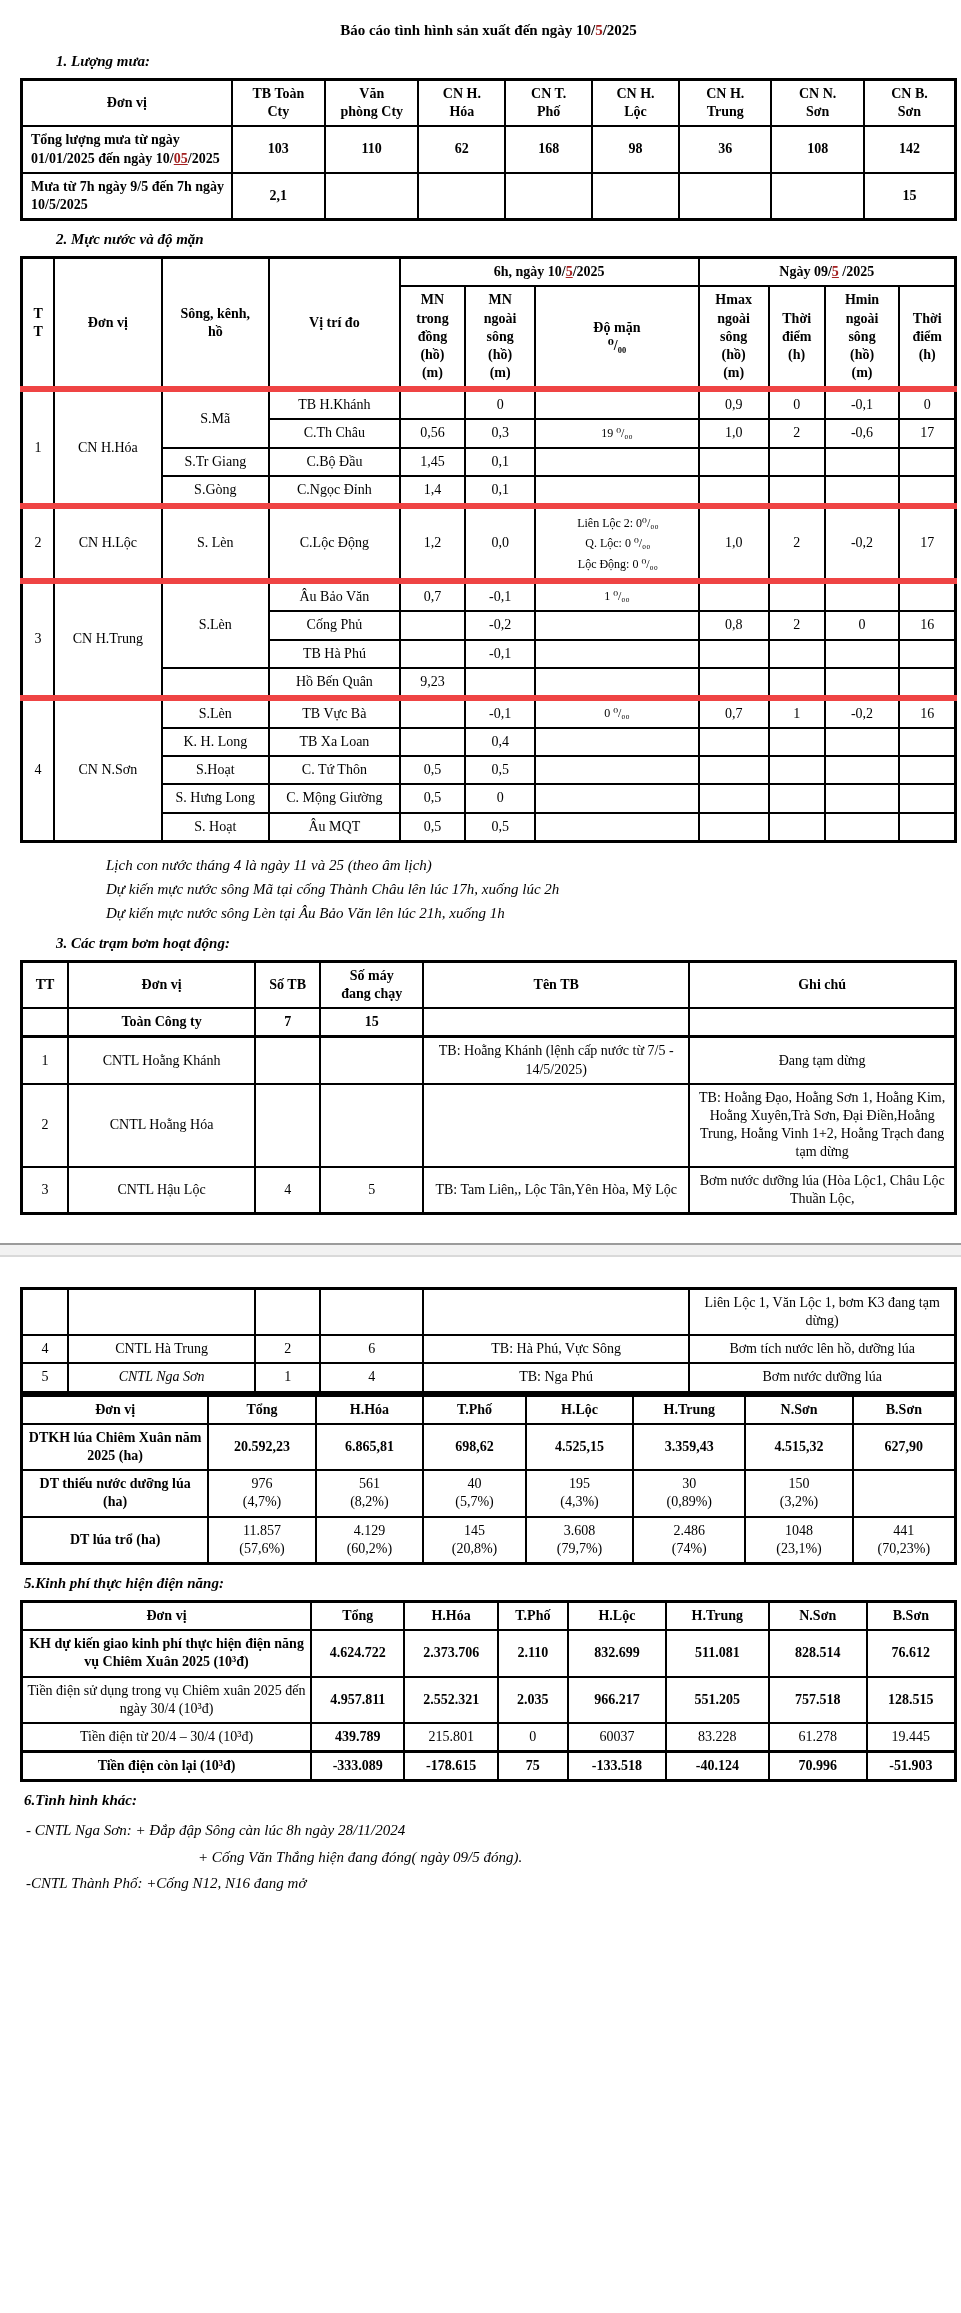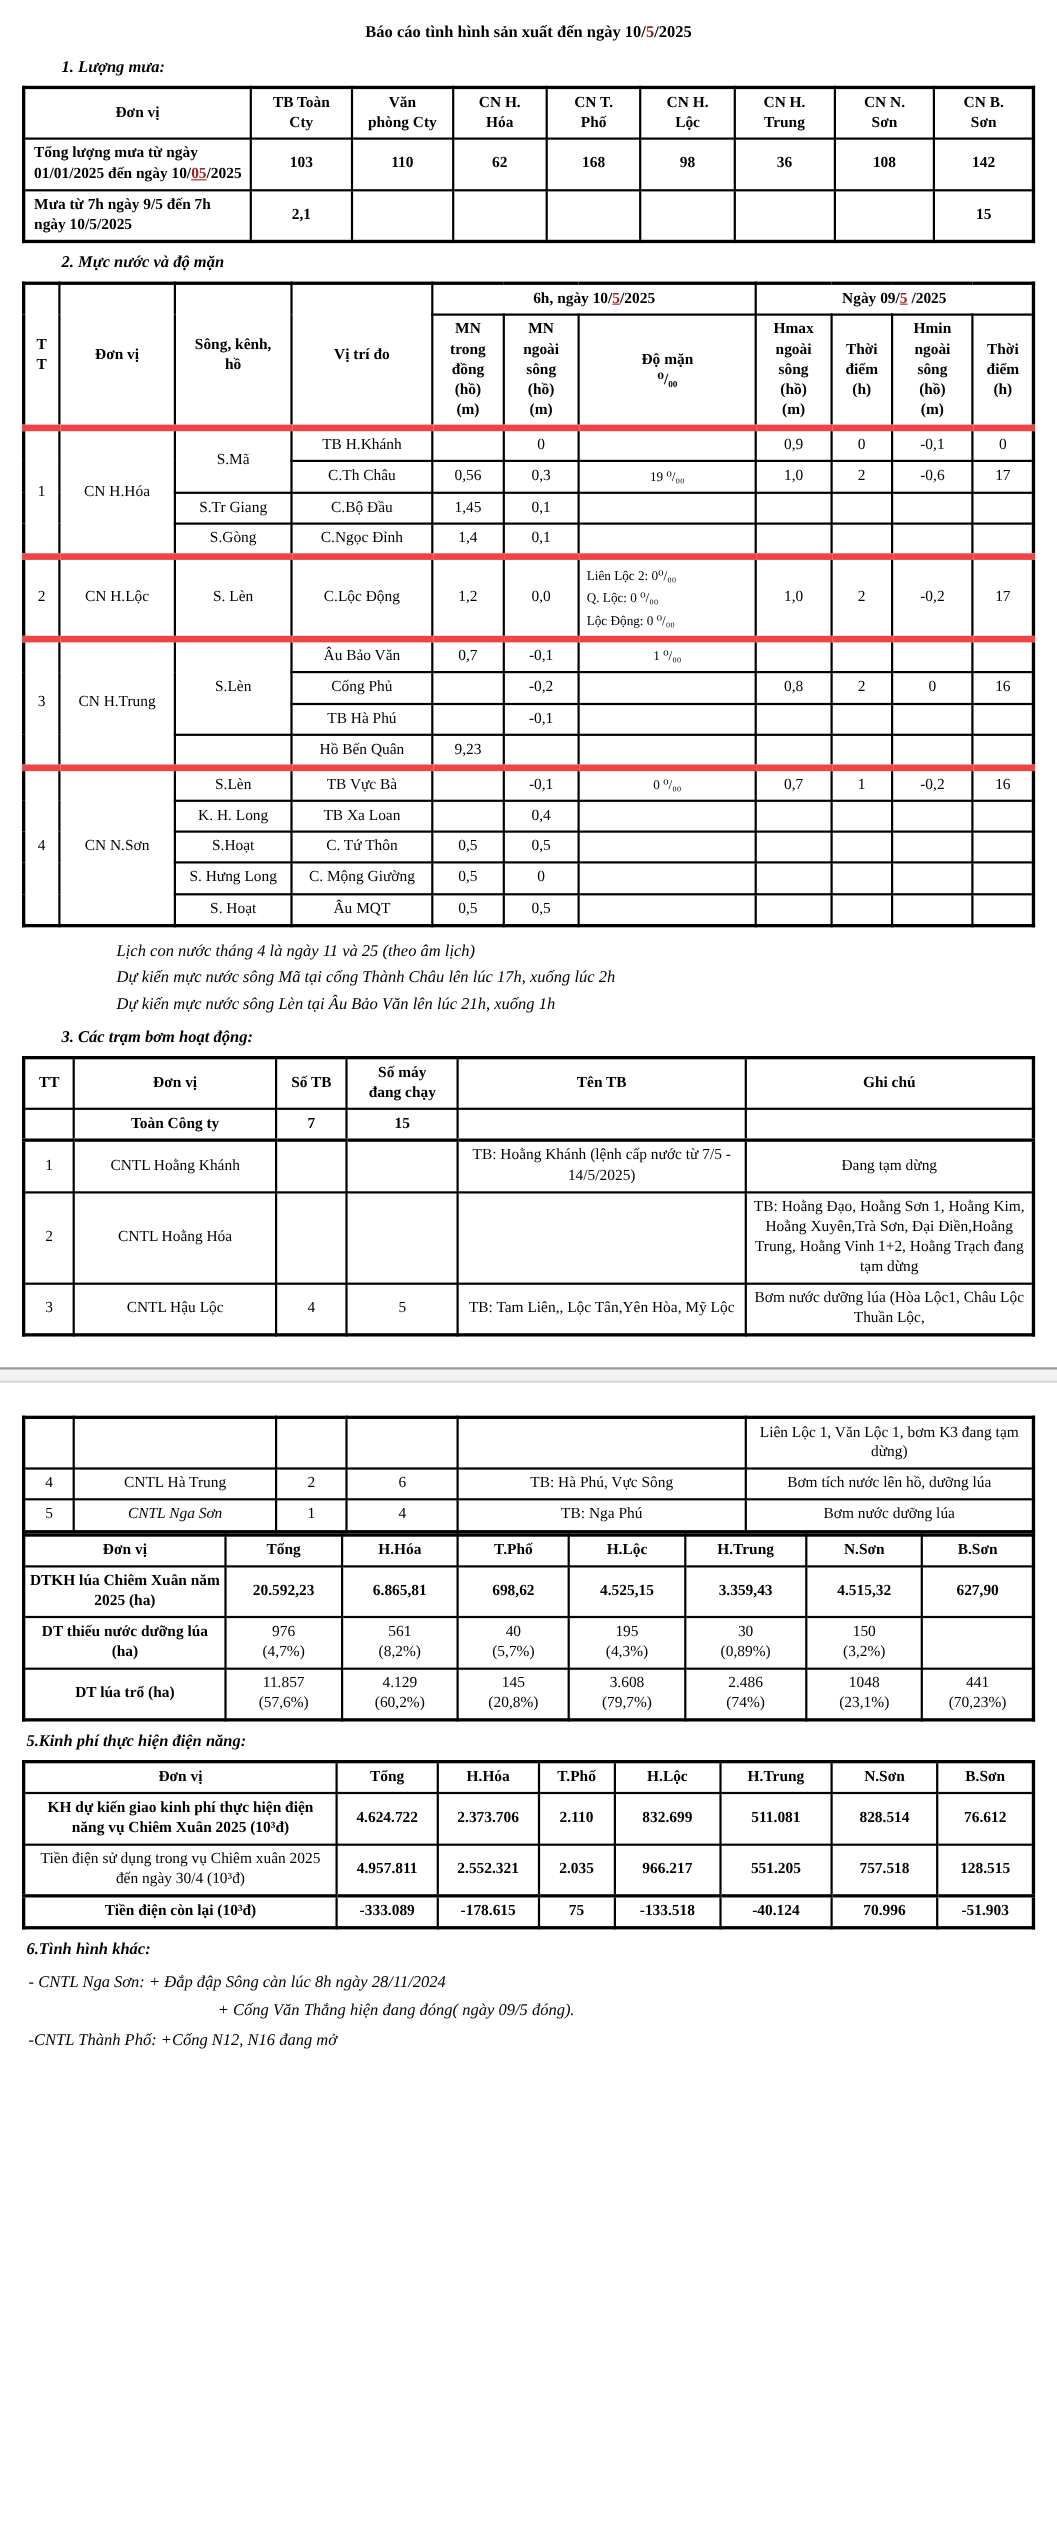--- a/index.html
+++ b/index.html
@@ -1,21 +1,21 @@
 <!DOCTYPE html>
 <html><head>
 <meta charset="utf-8">
 <style>
   html,body{margin:0;padding:0;background:#ffffff;}
   body{
     width:961px;min-height:2313px;box-sizing:border-box;
     font-family:"Liberation Serif","DejaVu Serif",serif;
     color:#000;
   }
-  .page{padding:14px 20px 40px 20px;box-sizing:border-box;}
+  .page{padding:14px 4px 40px 20px;box-sizing:border-box;}
   .title{
     text-align:center;font-size:15px;font-weight:bold;margin:8px 0 14px 0;
   }
   .red{color:#a32020;}
   .ru{color:#a32020;text-decoration:underline;}
   .sec-heading{
     font-weight:bold;font-style:italic;font-size:15px;
     margin:10px 0 8px 36px;
   }
   .sec-heading.flush{margin-left:4px;}
@@ -34,21 +34,21 @@
   .left{text-align:left;padding-left:7px;}
   .right{text-align:right;padding-right:8px;}
   
   .t1 th,.t1 td{font-weight:bold;padding:8px 4px;}
   .t1 td.lbl{text-align:left;padding-left:8px;}
   
   .t2 th{font-weight:bold;}
   .t2 td{padding:6px 3px;}
   .t2 tr.grp td{border-top:6px solid #ef4444;}
   .t2 .sm{font-size:12px;}
-  .t2 .doman-multi{font-size:12px;text-align:left;line-height:1.7;padding-left:6px;}
+  .t2 .doman-multi{font-size:12px;text-align:center;line-height:1.7;padding-left:6px;}
   .notes{margin:10px 0 4px 86px;font-style:italic;font-size:15px;line-height:1.6;}
   
   .t3 th{font-weight:bold;}
   .t3 td{line-height:1.75;padding:5px 6px;}
   .t3 tr.sep td{border-bottom:3px solid #000;}
   
   .pagebreak{
     height:10px;margin:28px -20px 30px -20px;
     border-top:2px solid #9b9b9b;border-bottom:2px solid #d9d9d9;
     background:#f2f2f2;
@@ -563,20 +563,30 @@
     <tr>
       <td>Tiền điện sử dụng trong vụ Chiêm xuân 2025 đến ngày 30/4 (10³đ)</td>
       <td class="right b">4.957.811</td>
       <td class="right b">2.552.321</td>
       <td class="right b">2.035</td>
       <td class="right b">966.217</td>
       <td class="right b">551.205</td>
       <td class="right b">757.518</td>
       <td class="right b">128.515</td>
     </tr>
+    <tr>
+      <td>Tiền điện từ 20/4 – 30/4 (10³đ)</td>
+      <td class="right b">439.789</td>
+      <td class="right">215.801</td>
+      <td class="right">0</td>
+      <td class="right">60037</td>
+      <td class="right">83.228</td>
+      <td class="right">61.278</td>
+      <td class="right">19.445</td>
+    </tr>
     <tr class="grp">
       <td class="b">Tiền điện còn lại (10³đ)</td>
       <td class="right b">-333.089</td>
       <td class="right b">-178.615</td>
       <td class="right b">75</td>
       <td class="right b">-133.518</td>
       <td class="right b">-40.124</td>
       <td class="right b">70.996</td>
       <td class="right b">-51.903</td>
     </tr>

